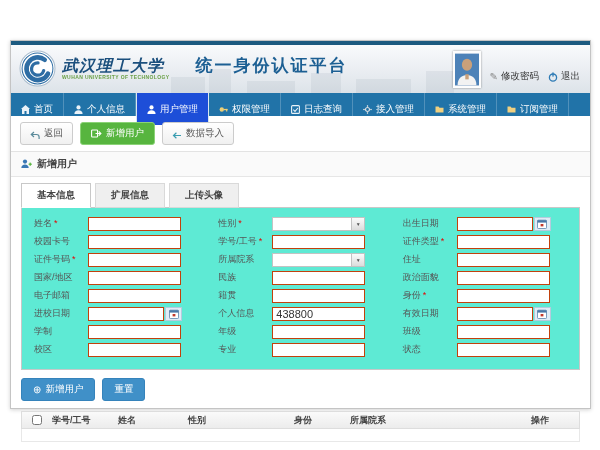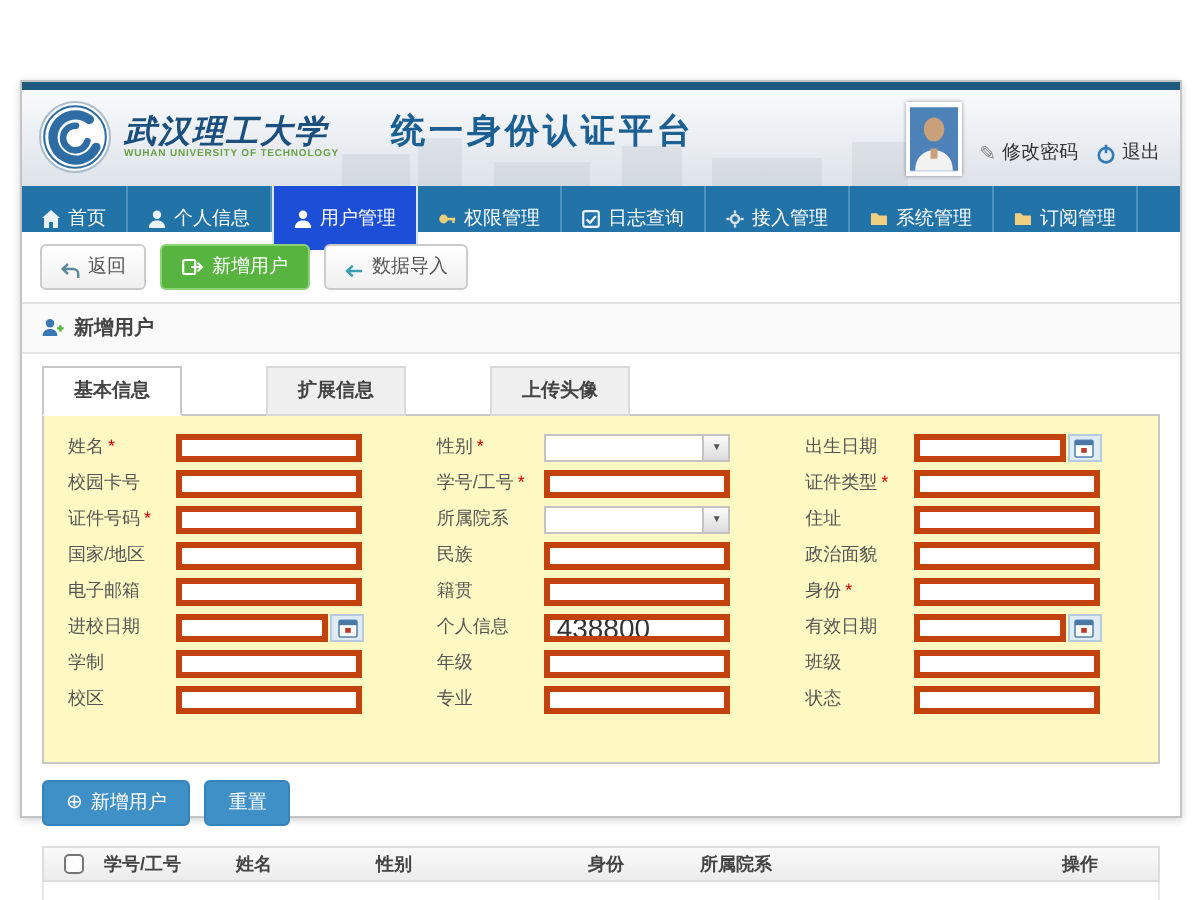--- a/index.html
+++ b/index.html
@@ -29,32 +29,32 @@
 
   
   .toolbar { padding:6px 9px; background:#fff; border-bottom:1px solid #e3e3e3; display:flex; gap:7px; }
   .btn-light { display:flex; align-items:flex-end; gap:4px; background:linear-gradient(#fff,#f0f0f0); border:1px solid #ccc; border-radius:3px; padding:4px 9px; font-size:9.5px; color:#555; cursor:pointer; }
   .btn-green { display:flex; align-items:center; gap:4px; background:#57b53f; border:1px solid #8bd377; border-radius:3px; padding:4px 10px; font-size:9.5px; color:#fff; cursor:pointer; }
 
   
   .section-bar { display:flex; align-items:center; gap:5px; padding:5px 10px; background:#fafafa; border-bottom:1px solid #e6e6e6; font-size:10px; font-weight:bold; color:#444; }
 
   
-  .tabs { display:flex; padding:6px 10px 0; position:relative; z-index:2;gap:38px; }
+  .tabs { display:flex; padding:6px 10px 0; position:relative; z-index:2; }
   .tab { font-size:9.5px; font-weight:bold; color:#444; padding:5px 15px; cursor:pointer; }
   .tab.active { background:#fff; border:1px solid #c8c8c8; border-bottom:1px solid #fff; }
   .tab.inactive { background:#efefef; border:1px solid #d9d9d9; margin-left:4px; }
 
   
-  .form-box { margin:-1px 10px 0; border:1px solid #c8c8c8; background:#fef9c3; padding:8px 2px 24px; }
+  .form-box { margin:-1px 10px 0; border:1px solid #c8c8c8; background:#5eead4; padding:8px 2px 12px; }
   .form-grid { display:grid; grid-template-columns:1fr 1fr 1fr; row-gap:3px; }
   .field { display:flex; align-items:center; height:15px; }
   .flabel { width:64px; padding-left:10px; font-size:9px; color:#555; flex-shrink:0; }
   .req { color:#e60000; margin-left:2px; font-size:9px; }
-  .finput { width:93px; height:14px; border:3px solid #c2410c; font-size:14px; padding:0 3px; color:#333; outline:none; }
+  .finput { width:93px; height:14px; border:1px solid #c2410c; font-size:11px; padding:0 3px; color:#333; outline:none; }
   .finput.short { width:76px; }
   .fselect { position:relative; width:93px; height:14px; border:1px solid #c3c3c3; background:#fff; cursor:pointer; }
   .sel-arrow { position:absolute; right:0; top:0; width:13px; height:12px; background:linear-gradient(#fbfbfb,#dcdcdc); border-left:1px solid #c3c3c3; font-size:5px; color:#555; display:flex; align-items:center; justify-content:center; }
   .cal-btn { width:17px; height:14px; margin-left:1px; background:#dfecf6; border:1px solid #b5cbdd; display:inline-flex; align-items:center; justify-content:center; cursor:pointer; }
 
   
   .actions { display:flex; gap:7px; padding:8px 10px 7px; }
   .btn-blue { display:flex; align-items:center; gap:4px; background:#4090c8; border:1px solid #3583bb; border-radius:3px; padding:4px 11px; font-size:9.5px; color:#fff; cursor:pointer; }
   .plus-circle { font-size:10px; line-height:10px; }
 

